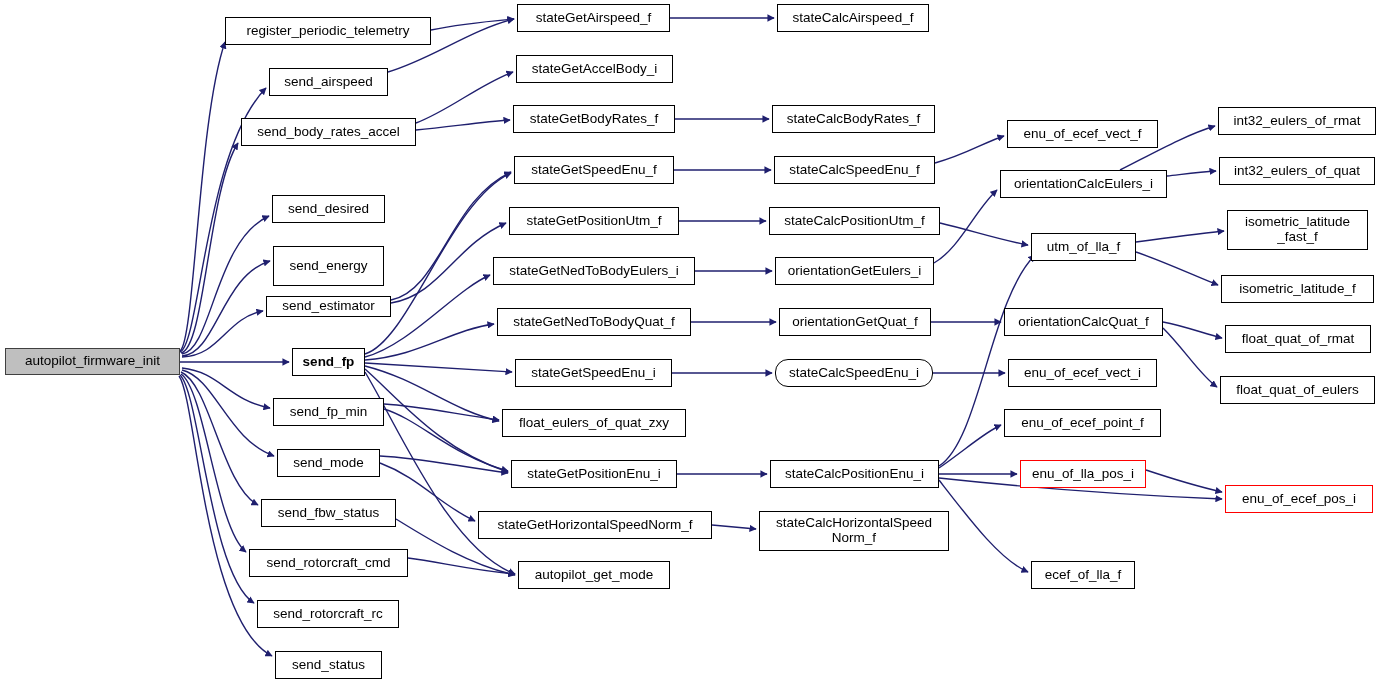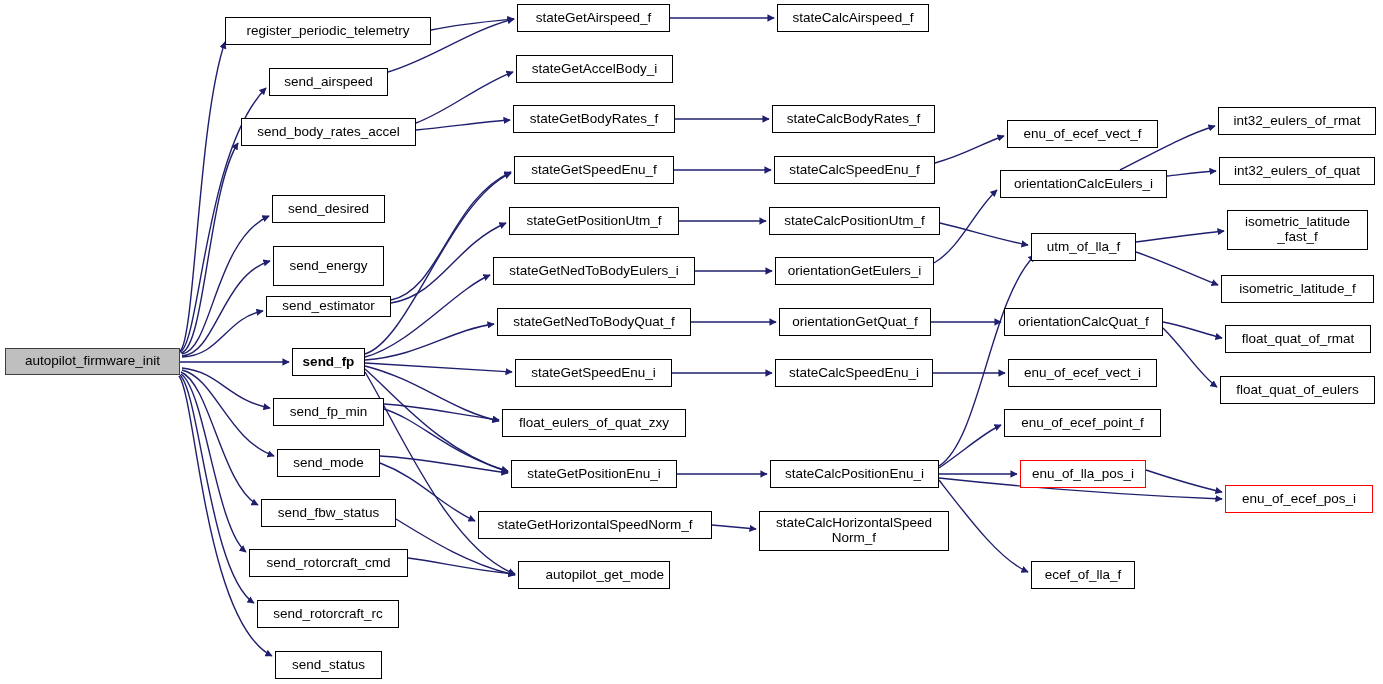--- a/index.html
+++ b/index.html
@@ -103,28 +103,28 @@
       <div class="node" style="left: 516px; top: 55px; width: 157px; height: 28px;"><span class="lbl">stateGetAccelBody_i</span></div>
       <div class="node" style="left: 513px; top: 105px; width: 162px; height: 28px;"><span class="lbl">stateGetBodyRates_f</span></div>
       <div class="node" style="left: 514px; top: 156px; width: 160px; height: 28px;"><span class="lbl">stateGetSpeedEnu_f</span></div>
       <div class="node" style="left: 509px; top: 207px; width: 170px; height: 28px;"><span class="lbl">stateGetPositionUtm_f</span></div>
       <div class="node" style="left: 493px; top: 257px; width: 202px; height: 28px;"><span class="lbl">stateGetNedToBodyEulers_i</span></div>
       <div class="node" style="left: 497px; top: 308px; width: 194px; height: 28px;"><span class="lbl">stateGetNedToBodyQuat_f</span></div>
       <div class="node" style="left: 515px; top: 359px; width: 157px; height: 28px;"><span class="lbl">stateGetSpeedEnu_i</span></div>
       <div class="node" style="left: 502px; top: 409px; width: 184px; height: 28px;"><span class="lbl">float_eulers_of_quat_zxy</span></div>
       <div class="node" style="left: 511px; top: 460px; width: 166px; height: 28px;"><span class="lbl">stateGetPositionEnu_i</span></div>
       <div class="node" style="left: 478px; top: 511px; width: 234px; height: 28px;"><span class="lbl">stateGetHorizontalSpeedNorm_f</span></div>
-      <div class="node" style="left: 518px; top: 561px; width: 152px; height: 28px; justify-content: flex-end;"><span class="lbl">autopilot_get_mode</span></div>
+      <div class="node" style="left: 518px; top: 561px; width: 152px; height: 28px;"><span class="lbl">autopilot_get_mode</span></div>
       <div class="node" style="left: 777px; top: 4px; width: 152px; height: 28px;"><span class="lbl">stateCalcAirspeed_f</span></div>
       <div class="node" style="left: 772px; top: 105px; width: 163px; height: 28px;"><span class="lbl">stateCalcBodyRates_f</span></div>
       <div class="node" style="left: 774px; top: 156px; width: 161px; height: 28px;"><span class="lbl">stateCalcSpeedEnu_f</span></div>
       <div class="node" style="left: 769px; top: 207px; width: 171px; height: 28px;"><span class="lbl">stateCalcPositionUtm_f</span></div>
       <div class="node" style="left: 775px; top: 257px; width: 159px; height: 28px;"><span class="lbl">orientationGetEulers_i</span></div>
       <div class="node" style="left: 779px; top: 308px; width: 152px; height: 28px;"><span class="lbl">orientationGetQuat_f</span></div>
-      <div class="node" style="left: 775px; top: 359px; width: 158px; height: 28px;"><span class="lbl">stateCalcSpeedEnu_i</span></div>
+      <div class="node" style="left: 775px; top: 359px; width: 158px; height: 28px; border-radius: 13px;"><span class="lbl">stateCalcSpeedEnu_i</span></div>
       <div class="node" style="left: 770px; top: 460px; width: 169px; height: 28px;"><span class="lbl">stateCalcPositionEnu_i</span></div>
       <div class="node" style="left: 759px; top: 511px; width: 190px; height: 40px;"><span class="lbl">stateCalcHorizontalSpeed
 Norm_f</span></div>
       <div class="node" style="left: 1007px; top: 120px; width: 151px; height: 28px;"><span class="lbl">enu_of_ecef_vect_f</span></div>
       <div class="node" style="left: 1000px; top: 170px; width: 167px; height: 28px;"><span class="lbl">orientationCalcEulers_i</span></div>
       <div class="node" style="left: 1031px; top: 233px; width: 105px; height: 28px;"><span class="lbl">utm_of_lla_f</span></div>
       <div class="node" style="left: 1004px; top: 308px; width: 159px; height: 28px;"><span class="lbl">orientationCalcQuat_f</span></div>
       <div class="node" style="left: 1008px; top: 359px; width: 149px; height: 28px;"><span class="lbl">enu_of_ecef_vect_i</span></div>
       <div class="node" style="left: 1004px; top: 409px; width: 157px; height: 28px;"><span class="lbl">enu_of_ecef_point_f</span></div>
       <div class="node red" style="left: 1020px; top: 460px; width: 126px; height: 28px;"><span class="lbl">enu_of_lla_pos_i</span></div>

